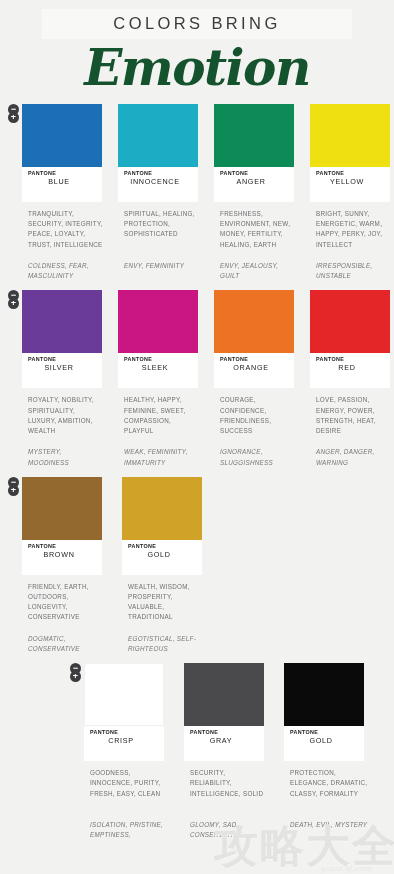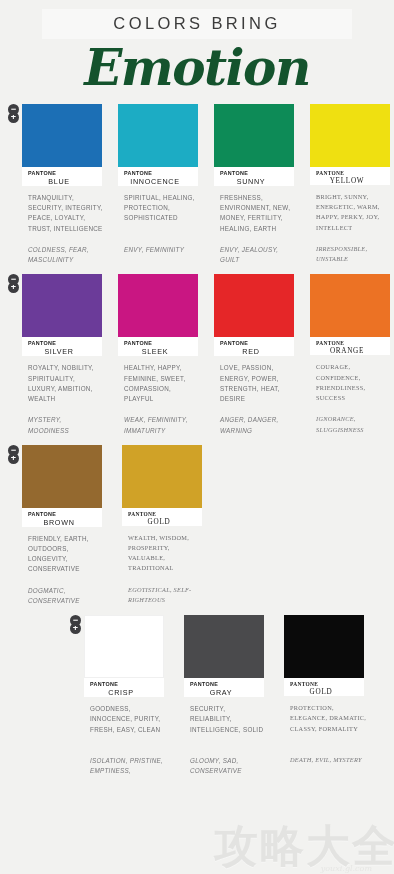--- a/index.html
+++ b/index.html
@@ -55,33 +55,33 @@
     position: relative;
     margin-top: 9px;
   }
   .row.row-offset { padding-left: 62px; }
 
   .cell {
     width: 88px;
     margin-right: 12px;
     position: relative;
   }
-  .cell:last-child { margin-right: 0; font-family: Liberation Serif, serif; }
+  .cell:last-child { margin-right: 0; }
 
   .swatch {
     width: 80px;
     height: 63px;
     display: block;
   }
   .swatch.bordered { outline: 1px solid rgba(0,0,0,0.06); outline-offset: -1px; }
 
   .chip-label {
     background: #ffffff;
     width: 80px;
-    padding: 3px 0 0 0;
+    padding: 3px 0 16px 0;
   }
   .chip-pantone {
     font-size: 5.4px;
     font-weight: 700;
     letter-spacing: 0.35px;
     color: #1a1a1a;
     padding-left: 6px;
   }
   .chip-name {
     font-size: 7.2px;
@@ -183,21 +183,21 @@
             <div class="chip-pantone">PANTONE</div>
             <div class="chip-name">INNOCENCE</div>
           </div>
           <div class="pos-text">SPIRITUAL, HEALING, PROTECTION, SOPHISTICATED</div>
           <div class="neg-text">ENVY, FEMININITY</div>
         </div>
         <div class="cell">
           <div class="swatch" style="background: rgb(13, 139, 87);"></div>
           <div class="chip-label">
             <div class="chip-pantone">PANTONE</div>
-            <div class="chip-name">SUNNY</div>
+            <div class="chip-name">ANGER</div>
           </div>
           <div class="pos-text">FRESHNESS, ENVIRONMENT, NEW, MONEY, FERTILITY, HEALING, EARTH</div>
           <div class="neg-text">ENVY, JEALOUSY, GUILT</div>
         </div>
         <div class="cell">
           <div class="swatch" style="background: rgb(239, 224, 17);"></div>
           <div class="chip-label">
             <div class="chip-pantone">PANTONE</div>
             <div class="chip-name">YELLOW</div>
           </div>
@@ -218,37 +218,37 @@
         <div class="cell">
           <div class="swatch" style="background: rgb(201, 22, 130);"></div>
           <div class="chip-label">
             <div class="chip-pantone">PANTONE</div>
             <div class="chip-name">SLEEK</div>
           </div>
           <div class="pos-text">HEALTHY, HAPPY, FEMININE, SWEET, COMPASSION, PLAYFUL</div>
           <div class="neg-text">WEAK,  FEMININITY, IMMATURITY</div>
         </div>
         <div class="cell">
+          <div class="swatch" style="background: rgb(236, 114, 36);"></div>
+          <div class="chip-label">
+            <div class="chip-pantone">PANTONE</div>
+            <div class="chip-name">ORANGE</div>
+          </div>
+          <div class="pos-text">COURAGE, CONFIDENCE, FRIENDLINESS, SUCCESS</div>
+          <div class="neg-text">IGNORANCE, SLUGGISHNESS</div>
+        </div>
+        <div class="cell">
           <div class="swatch" style="background: rgb(229, 38, 40);"></div>
           <div class="chip-label">
             <div class="chip-pantone">PANTONE</div>
             <div class="chip-name">RED</div>
           </div>
           <div class="pos-text">LOVE, PASSION, ENERGY, POWER, STRENGTH, HEAT, DESIRE</div>
           <div class="neg-text">ANGER, DANGER, WARNING</div>
         </div>
-        <div class="cell">
-          <div class="swatch" style="background: rgb(236, 114, 36);"></div>
-          <div class="chip-label">
-            <div class="chip-pantone">PANTONE</div>
-            <div class="chip-name">ORANGE</div>
-          </div>
-          <div class="pos-text">COURAGE, CONFIDENCE, FRIENDLINESS, SUCCESS</div>
-          <div class="neg-text">IGNORANCE, SLUGGISHNESS</div>
-        </div>
       </div>
       <div class="row">
         <div class="cell">
           <div class="swatch" style="background: rgb(148, 105, 47);"></div>
           <div class="chip-label">
             <div class="chip-pantone">PANTONE</div>
             <div class="chip-name">BROWN</div>
           </div>
           <div class="pos-text">FRIENDLY, EARTH, OUTDOORS, LONGEVITY, CONSERVATIVE<span class="badge badge-plus">+</span></div>
           <div class="neg-text">DOGMATIC, CONSERVATIVE<span class="badge badge-minus">−</span></div>

